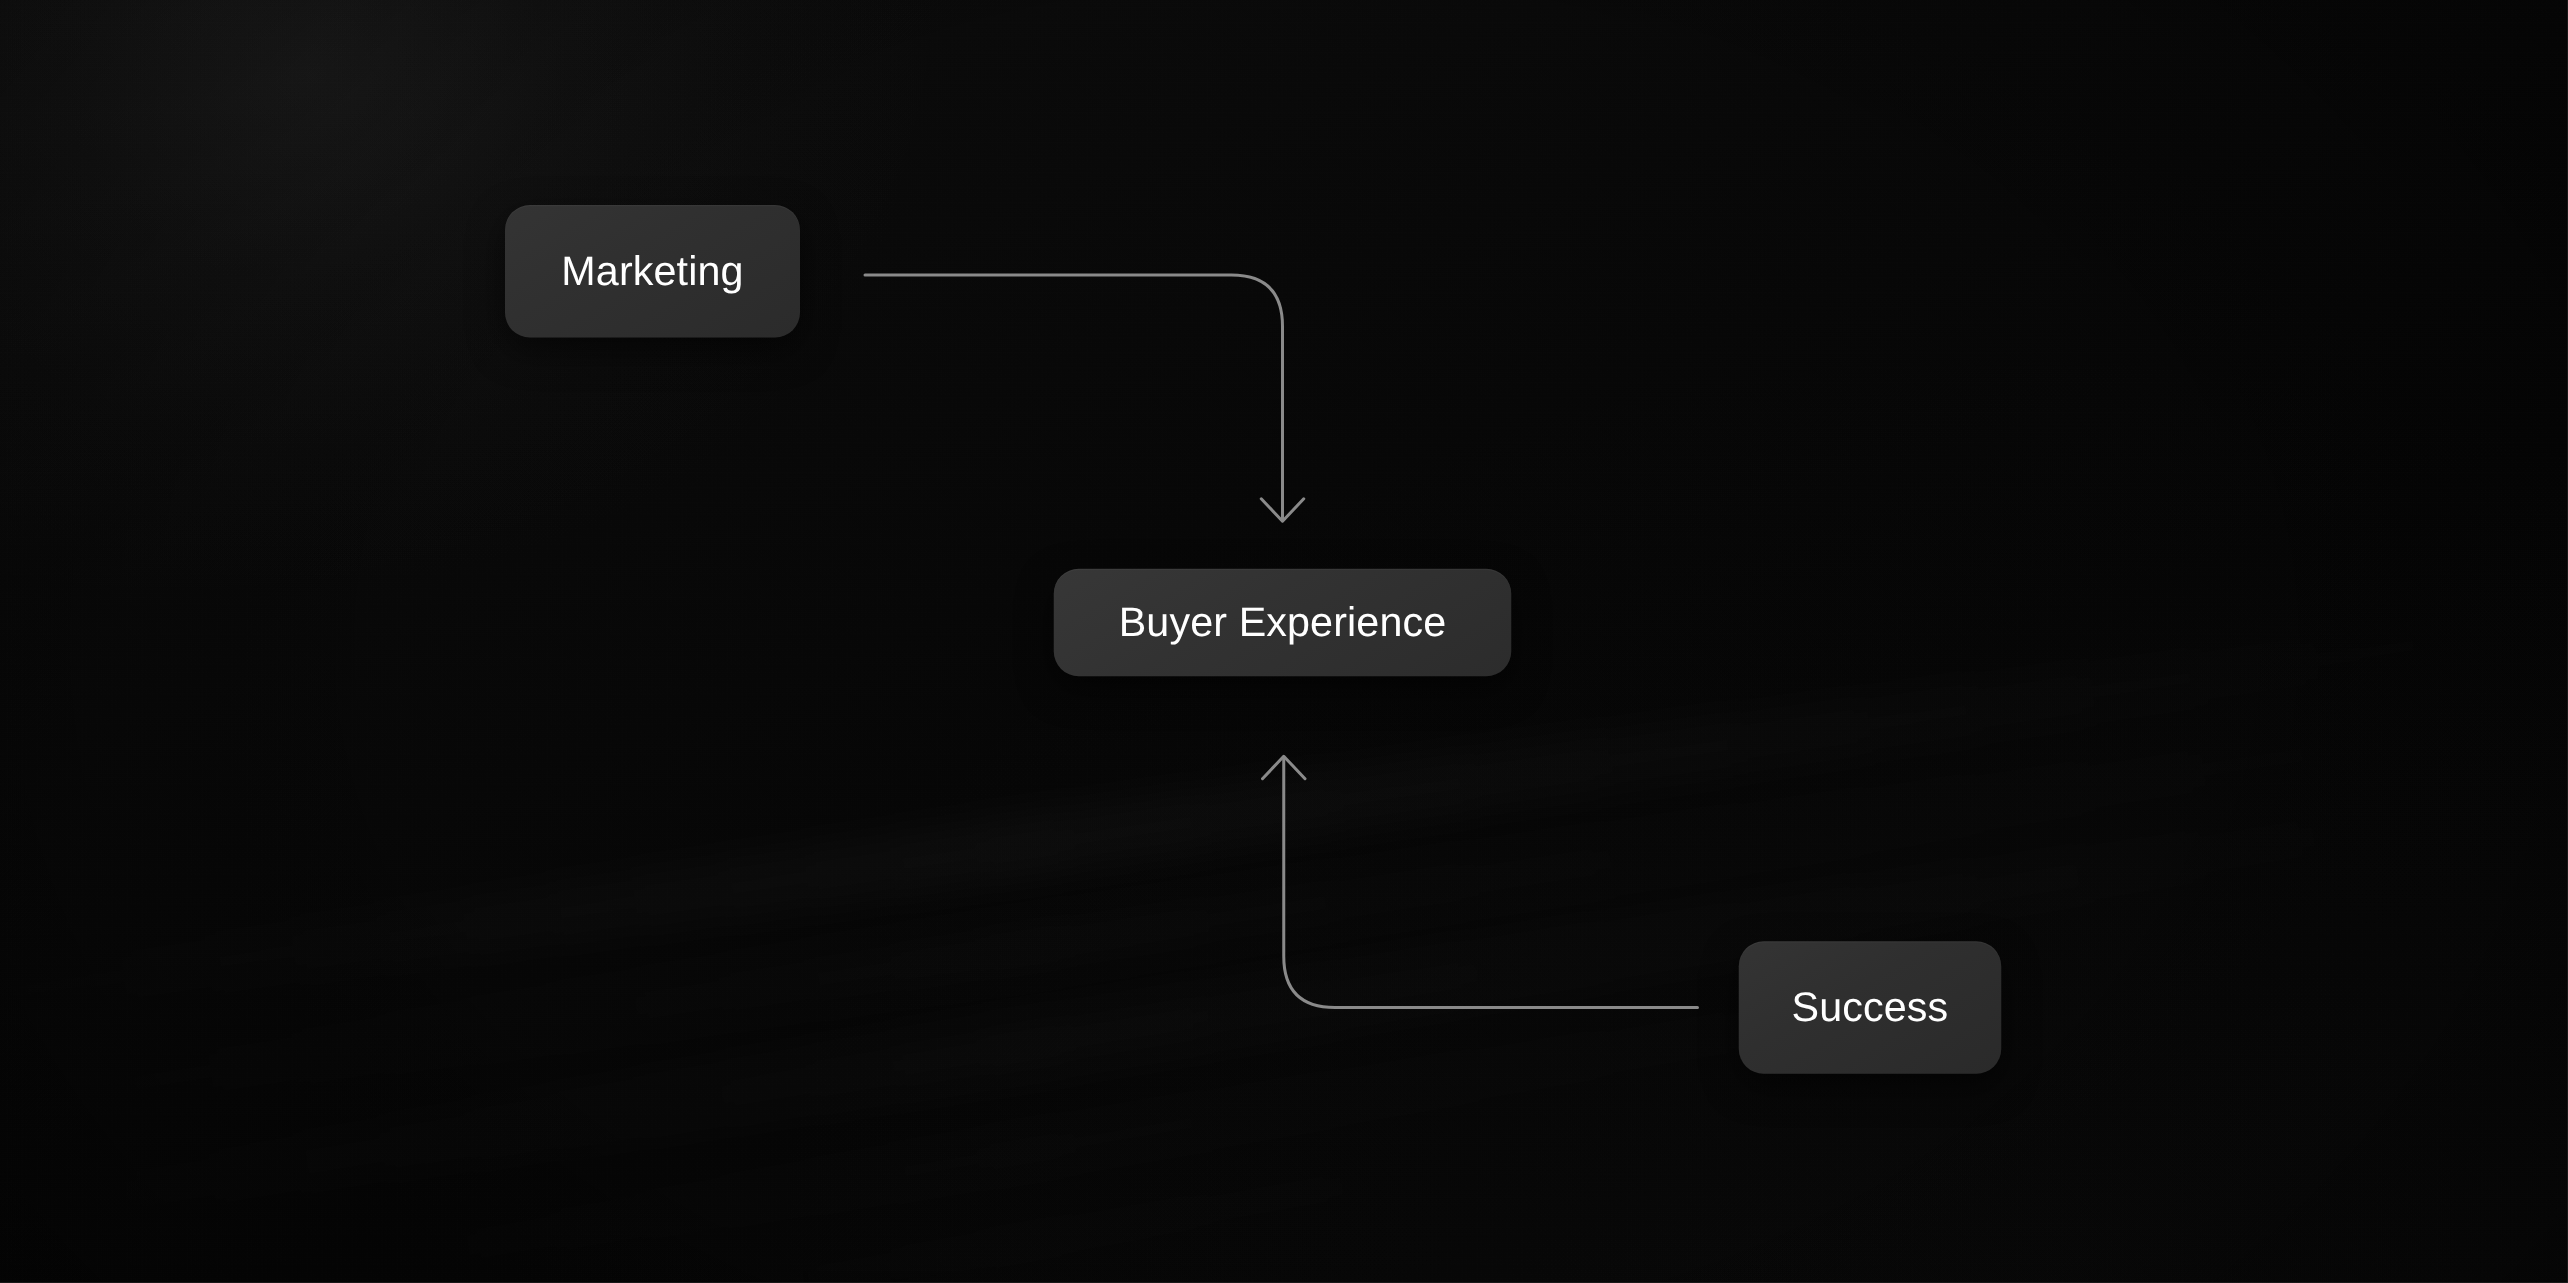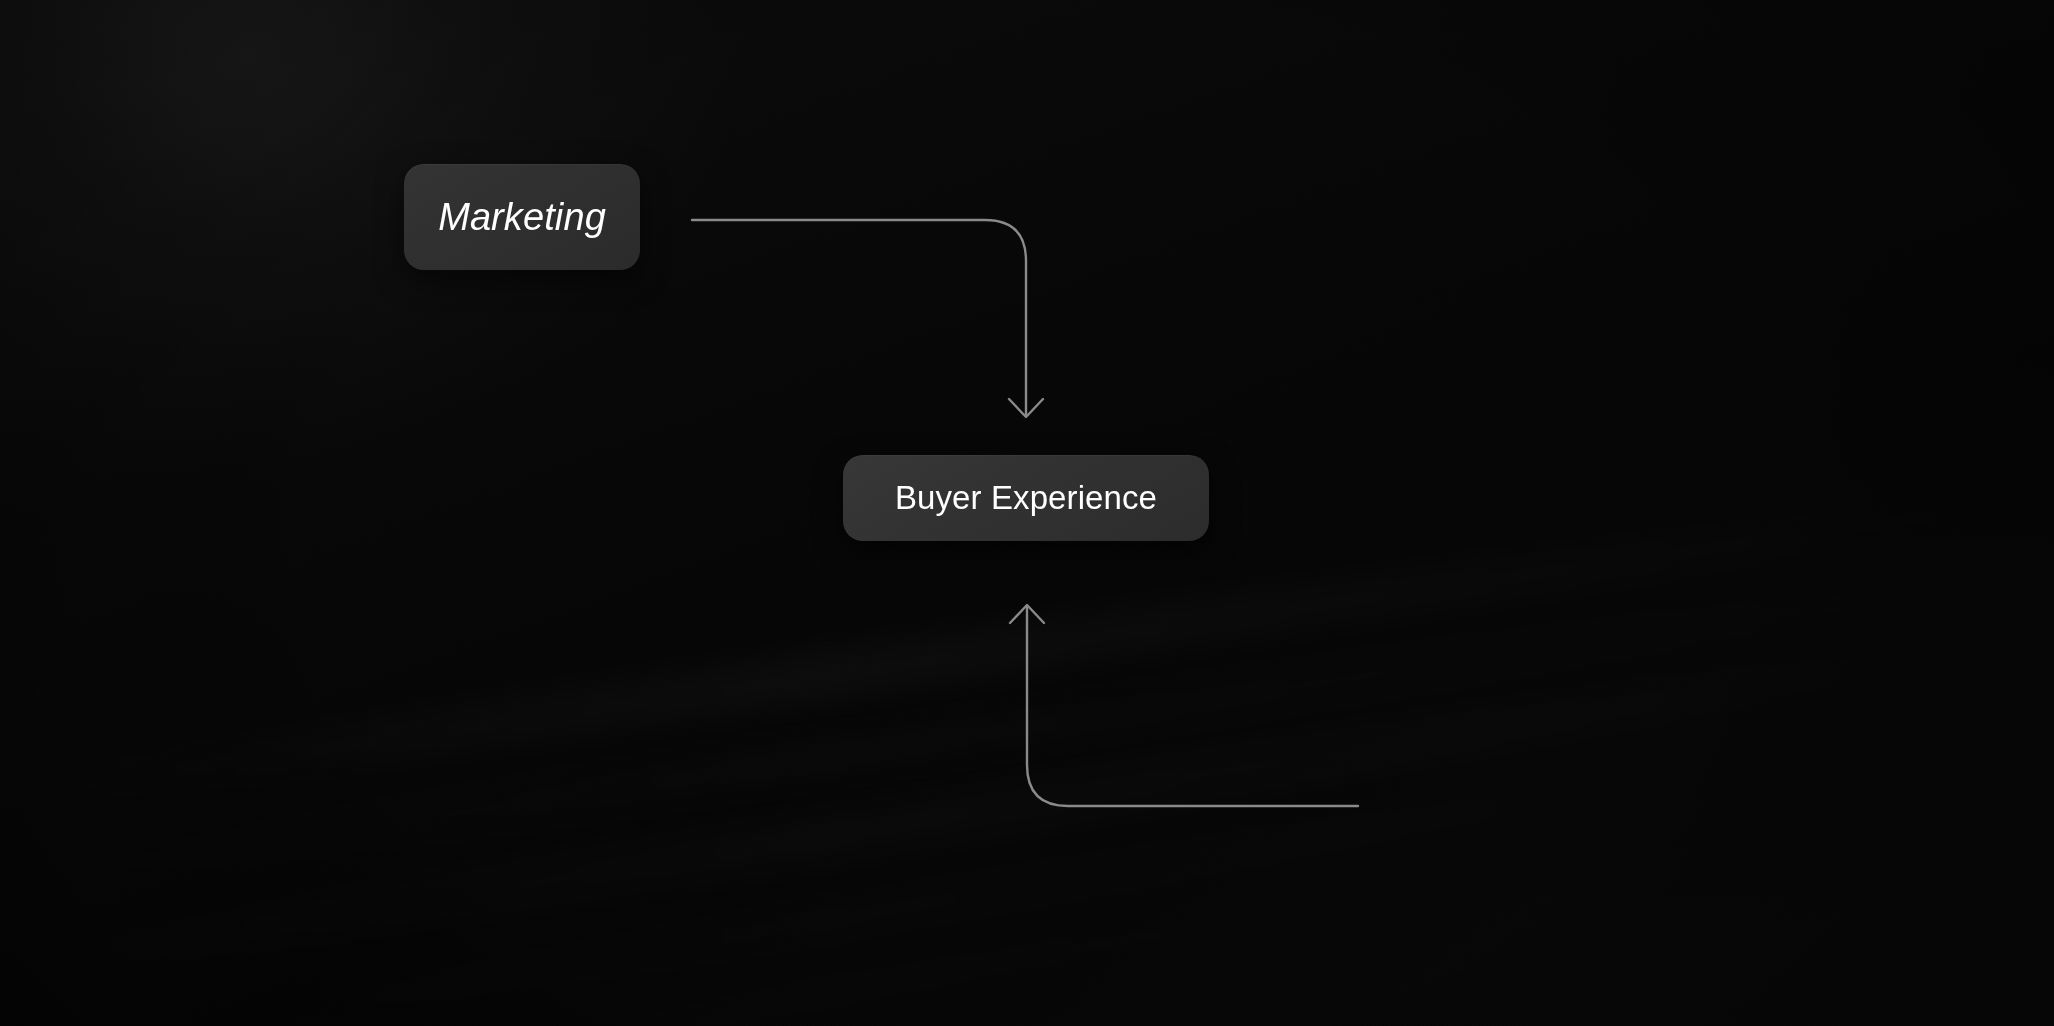--- a/index.html
+++ b/index.html
@@ -105,21 +105,21 @@
     box-shadow:
       0 1px 0 rgba(255,255,255,0.035) inset,
       0 10px 28px rgba(0,0,0,0.55);
   }
   .node-label { font-weight: 400; }
 
   #node-marketing {
     left: 404px; top: 164px;
     width: 236px; height: 106px;
   }
-  #node-marketing .node-label { font-size: 38px; font-style: italic; }
+  #node-marketing .node-label { font-size: 33px; }
 
   #node-buyer-experience {
     left: 843px; top: 455px;
     width: 366px; height: 86px;
     background: linear-gradient(150deg, #373737 0%, #323232 40%, #2c2c2c 100%);
   }
   #node-buyer-experience .node-label { font-size: 33px; }
 
   #node-success {
     left: 1391px; top: 753px;
@@ -156,14 +156,17 @@
   </svg>
 
   <div class="node" id="node-marketing">
     <span class="node-label">Marketing</span>
   </div>
 
   <div class="node" id="node-buyer-experience">
     <span class="node-label">Buyer Experience</span>
   </div>
 
+  <div class="node" id="node-success">
+    <span class="node-label">Success</span>
+  </div>
 
 </div>
 
 </body></html>

